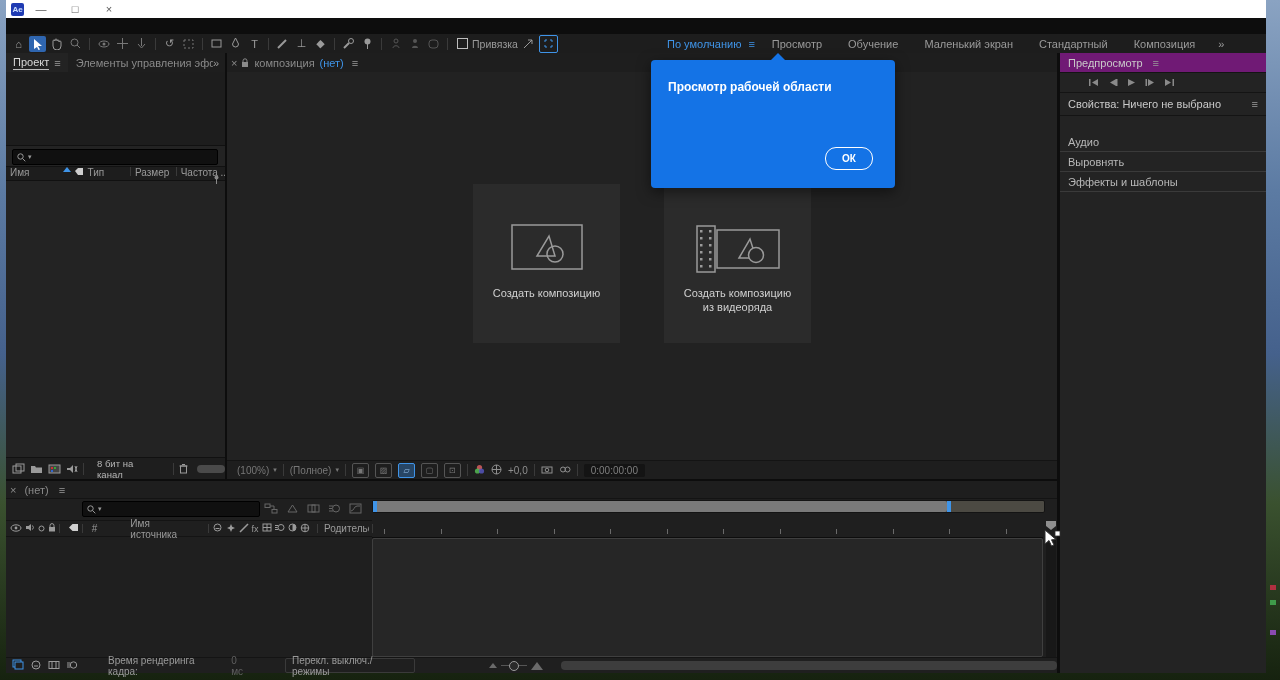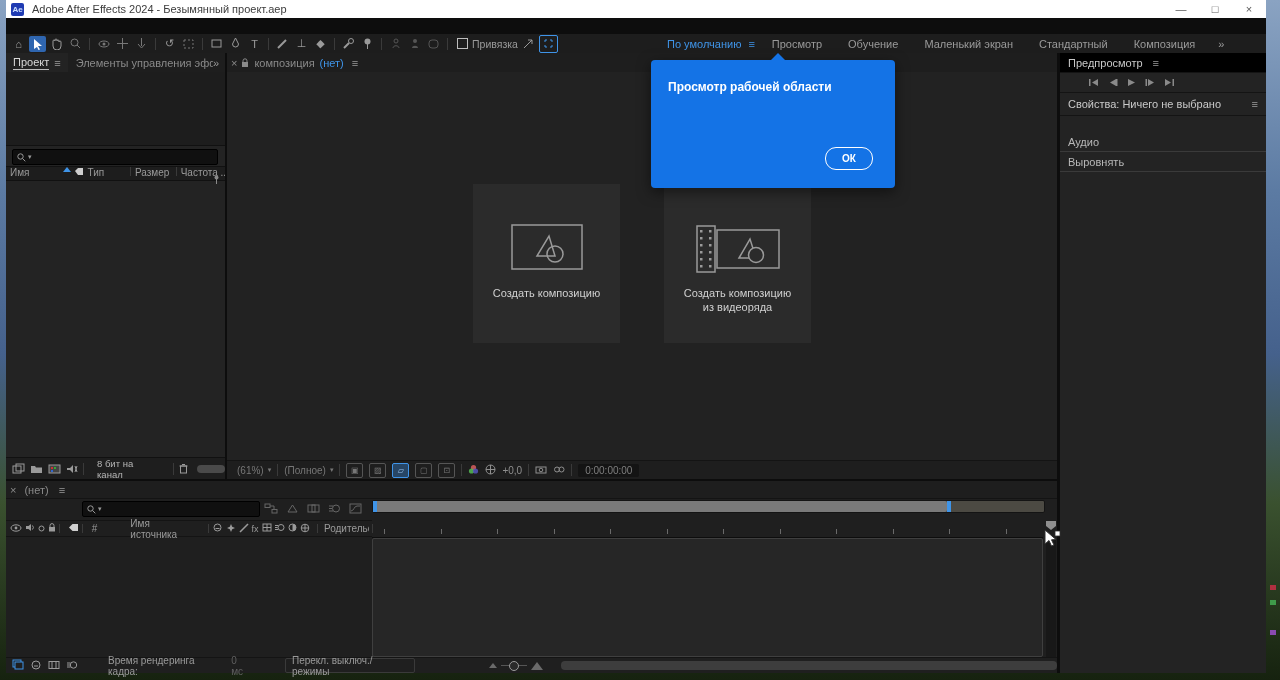--- a/index.html
+++ b/index.html
@@ -68,21 +68,21 @@
   .card svg{margin-top:40px;}
   .card-label{margin-top:16px;font-size:11px;color:#d0d0d0;text-align:center;line-height:14px;white-space:pre-line;}
   .viewer-status{position:absolute;left:0;bottom:0;width:830px;height:19px;background:#1e1e1e;border-top:1px solid #141414;
     display:flex;align-items:center;gap:6px;padding-left:10px;box-sizing:border-box;font-size:10px;color:#8f8f8f;}
   .vs-dd{display:flex;align-items:center;gap:4px;color:#777;}
   .vicon{width:15px;height:13px;border:1px solid #555;border-radius:2px;display:flex;align-items:center;justify-content:center;color:#777;font-size:8px;}
   .vicon.on{border-color:#3f94e8;background:#274666;color:#9cc4ee;}
   .tc{background:#141414;border-radius:2px;padding:1px 7px;color:#7f7f7f;font-size:10px;}
   
   #right-panel{left:1054px;top:53px;width:206px;height:620px;}
-  .rp-row{height:19px;display:flex;align-items:center;padding:0 8px;font-size:11px;color:#c9c9c9;background:#000000;border-bottom:1px solid #141414;}
+  .rp-row{height:19px;display:flex;align-items:center;padding:0 8px;font-size:11px;color:#c9c9c9;background:#701a75;border-bottom:1px solid #141414;}
   .playrow{height:19px;display:flex;align-items:center;gap:9px;padding-left:28px;border-bottom:1px solid #141414;background:#232323;}
   .pbtn{color:#8a8a8a;display:flex;align-items:center;}
   .props-row{height:22px;display:flex;align-items:center;padding:0 8px;font-size:11px;color:#c9c9c9;background:#232323;border-bottom:1px solid #141414;}
   .sect{height:19px;display:flex;align-items:center;padding:0 8px;font-size:11px;color:#b8b8b8;border-bottom:1px solid #3a3a3a;background:#232323;}
   .sect:first-of-type{border-top:1px solid #3a3a3a;}
   
   #timeline-panel{left:0;top:481px;width:1051px;height:192px;background:#1f1f1f;}
   .tl-tabbar{height:17px;display:flex;align-items:center;background:#1e1e1e;border-bottom:1px solid #141414;}
   .tl-controls{position:absolute;left:0;top:17px;width:366px;height:22px;display:flex;align-items:center;}
   .tl-search{margin-left:76px;width:172px;height:14px;background:#101010;border:1px solid #000;border-radius:2px;
@@ -129,21 +129,20 @@
 
 <div class="desktop">
   <div class="speck" style="left:1270px;top:585px;background:#b03040"></div>
   <div class="speck" style="left:1270px;top:600px;background:#3f9a4a"></div>
   <div class="speck" style="left:1270px;top:630px;background:#8a4ab0"></div>
 
   <div class="ae-window">
 
     <div class="titlebar">
       <div class="ae-logo">Ae</div>
-      <span class="wtitle">Adobe After Effects 2024 - Безымянный проект.aep</span>
       <div class="wincontrols">
         <span class="winbtn">—</span>
         <span class="winbtn">□</span>
         <span class="winbtn">×</span>
       </div>
     </div>
 
 
     <div class="toolbar">
       <div class="tools">
@@ -387,21 +386,21 @@
             </g>
             <path d="M44 34 L55 15 L61 34 Z" fill="#2b2b2b" stroke="#9a9a9a" stroke-width="1.5"></path>
             <circle cx="61" cy="31" r="7.5" fill="#2b2b2b" stroke="#9a9a9a" stroke-width="1.5"></circle>
           </svg>
           <div class="card-label" style="margin-top:12px">Создать композицию
 из видеоряда</div>
         </div>
       </div>
       <div class="viewer-status">
         <span class="vs-dd">
-          <span>(61%)</span>
+          <span>(100%)</span>
             <span style="font-size:7px">▾</span>
         </span>
         <span class="fsep"></span>
         <span class="vs-dd">
           <span>(Полное)</span>
             <span style="font-size:7px">▾</span>
         </span>
         <span class="fsep"></span>
         <span class="vicon">▣</span>
         <span class="vicon">▨</span>
@@ -477,20 +476,21 @@
             </svg>
         </span>
       </div>
       <div class="props-row">
         <span>Свойства: Ничего не выбрано</span>
         <span class="ham" style="margin-left:auto">≡</span>
       </div>
       <div style="height:16px;background:#232323"></div>
       <div class="sect">Аудио</div>
       <div class="sect">Выровнять</div>
+      <div class="sect">Эффекты и шаблоны</div>
     </div>
 
     <div class="panel" id="timeline-panel">
       <div class="tl-tabbar">
         <span class="closex">×</span>
         <span class="muted" style="font-size:11px;margin-left:4px">(нет)</span>
         <span class="ham" style="margin-left:10px">≡</span>
       </div>
       <div class="tl-controls">
         <div class="tl-search">

